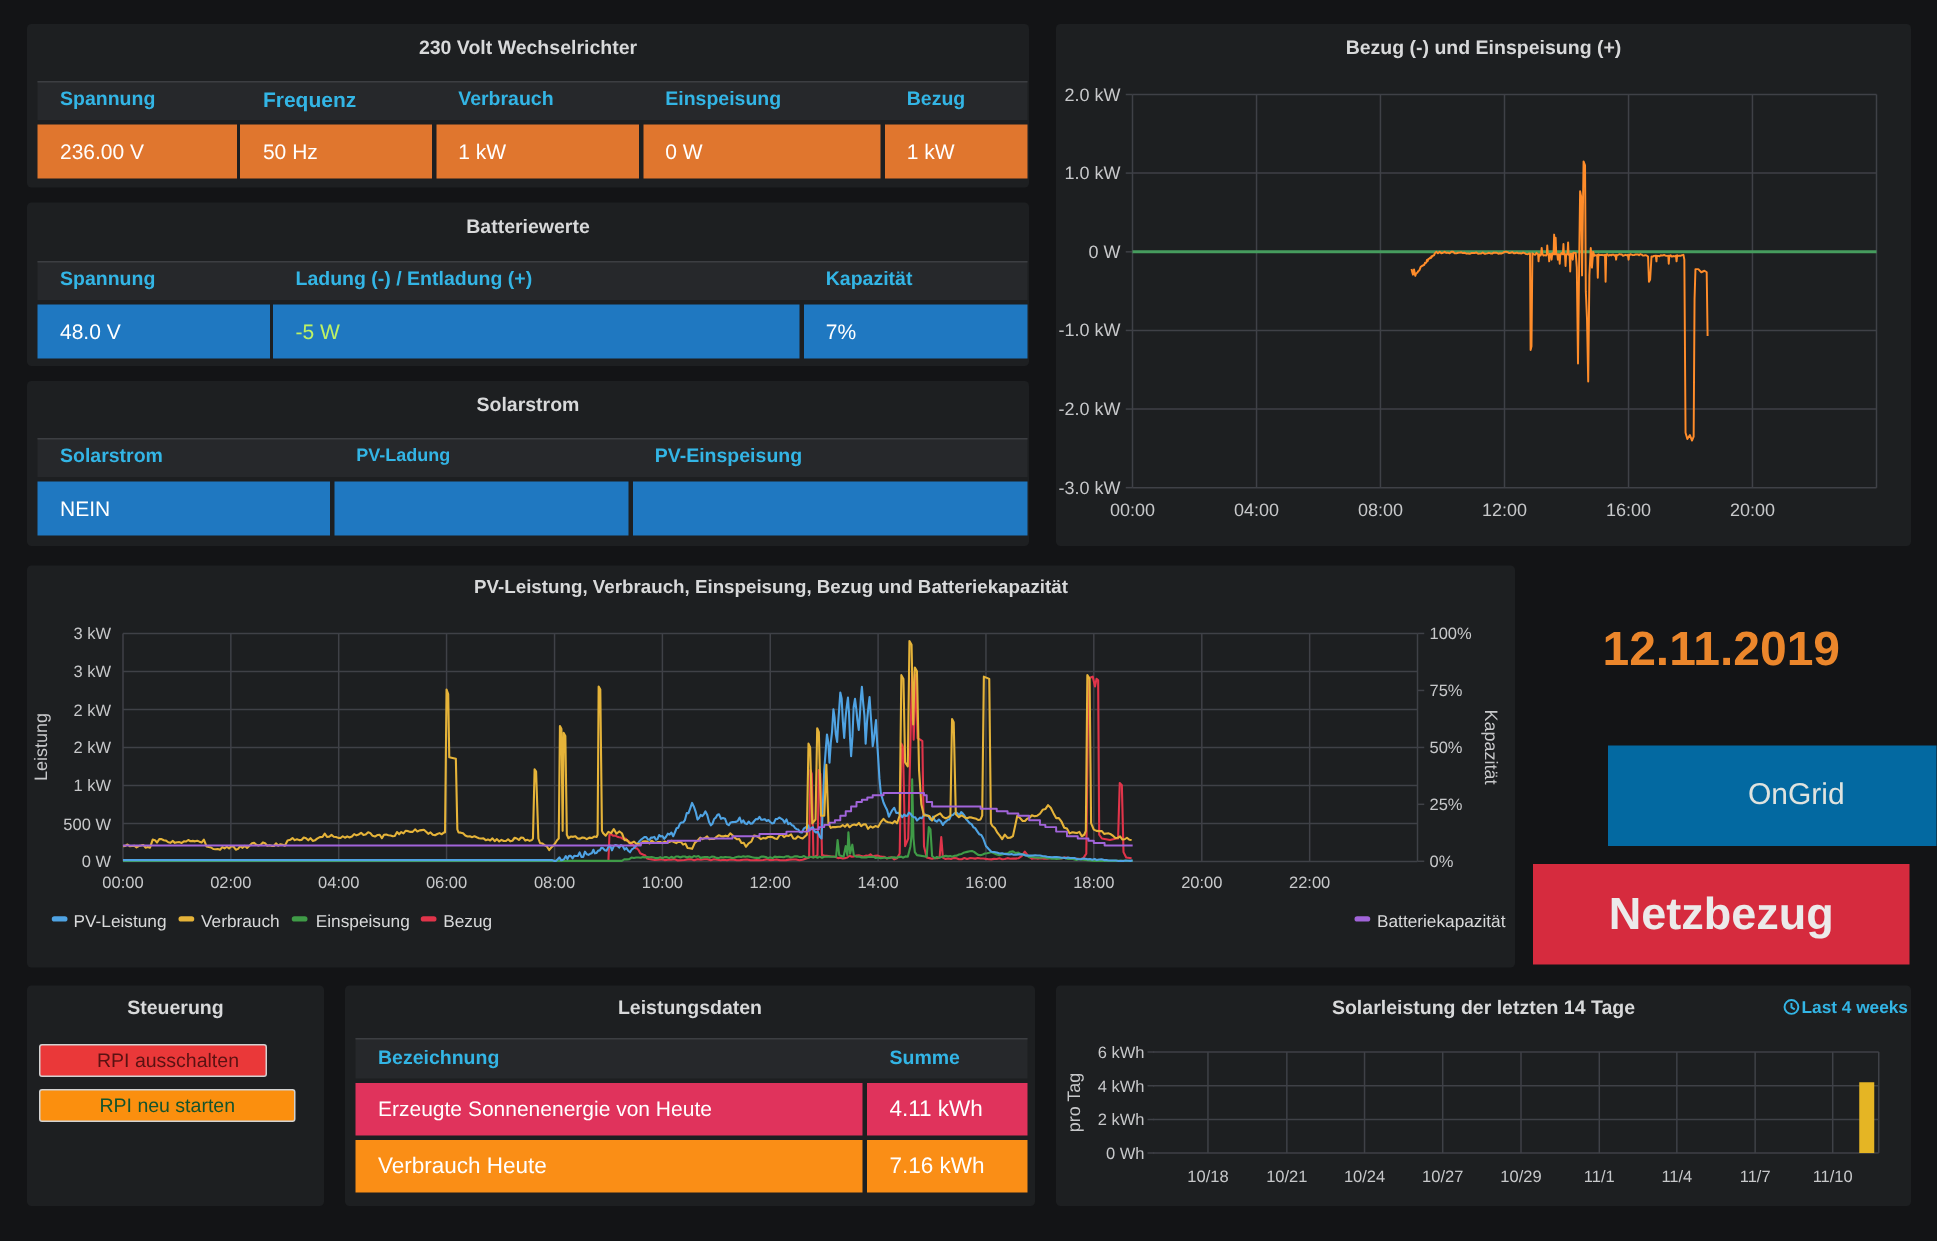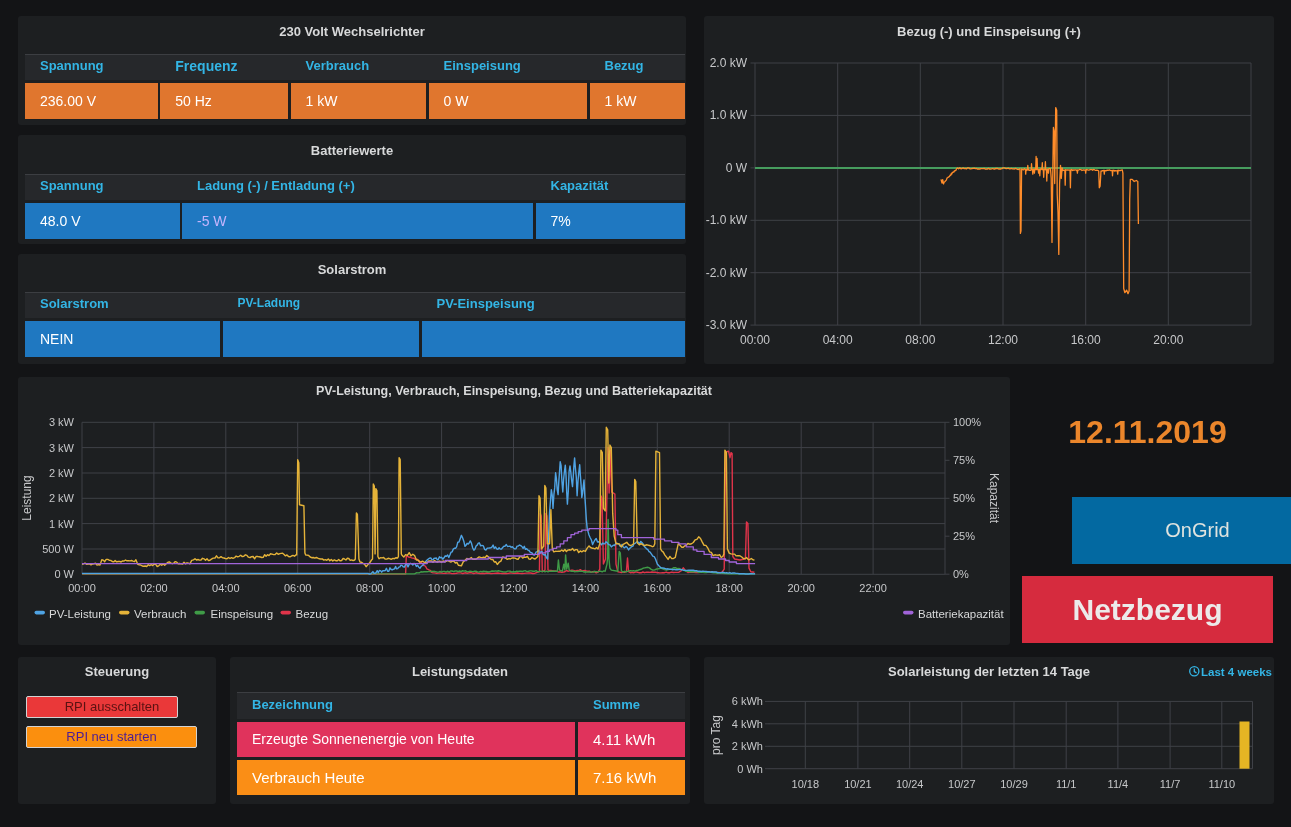--- a/index.html
+++ b/index.html
@@ -38,21 +38,21 @@
 <div style="position:absolute;left:443.5px;top:93px;font-size:14px;color:#ffffff;">0 W</div>
 <div style="position:absolute;left:589.5px;top:83px;width:95px;height:36px;background:#e0762e;"></div>
 <div style="position:absolute;left:604.5px;top:93px;font-size:14px;color:#ffffff;">1 kW</div>
 <div style="position:absolute;left:25px;top:174px;width:660.0px;height:25px;background:#26282b;border-top:1px solid #3c3e42;"></div>
 <div style="position:absolute;left:40px;top:178px;font-size:13px;font-weight:bold;color:#33b5e5;">Spannung</div>
 <div style="position:absolute;left:197px;top:178px;font-size:13px;font-weight:bold;color:#33b5e5;">Ladung (-) / Entladung (+)</div>
 <div style="position:absolute;left:550.5px;top:178px;font-size:13px;font-weight:bold;color:#33b5e5;">Kapazität</div>
 <div style="position:absolute;left:25px;top:203px;width:154.5px;height:36px;background:#1f78c1;"></div>
 <div style="position:absolute;left:40px;top:213px;font-size:14px;color:#ffffff;">48.0 V</div>
 <div style="position:absolute;left:182px;top:203px;width:351px;height:36px;background:#1f78c1;"></div>
-<div style="position:absolute;left:197px;top:213px;font-size:14px;color:#c4b5fd;">-5 W</div>
+<div style="position:absolute;left:197px;top:213px;font-size:14px;color:#bef264;">-5 W</div>
 <div style="position:absolute;left:535.5px;top:203px;width:149.5px;height:36px;background:#1f78c1;"></div>
 <div style="position:absolute;left:550.5px;top:213px;font-size:14px;color:#ffffff;">7%</div>
 <div style="position:absolute;left:25px;top:292px;width:659.5px;height:25px;background:#26282b;border-top:1px solid #3c3e42;"></div>
 <div style="position:absolute;left:40px;top:296px;font-size:13px;font-weight:bold;color:#33b5e5;">Solarstrom</div>
 <div style="position:absolute;left:237.5px;top:296px;font-size:12px;font-weight:bold;color:#33b5e5;text-align:right;">PV-Ladung</div>
 <div style="position:absolute;left:436.5px;top:296px;font-size:13px;font-weight:bold;color:#33b5e5;">PV-Einspeisung</div>
 <div style="position:absolute;left:25px;top:321px;width:195px;height:36px;background:#1f78c1;"></div>
 <div style="position:absolute;left:40px;top:331px;font-size:14px;color:#ffffff;">NEIN</div>
 <div style="position:absolute;left:222.5px;top:321px;width:196.5px;height:36px;background:#1f78c1;"></div>
 <div style="position:absolute;left:421.5px;top:321px;width:263px;height:36px;background:#1f78c1;"></div>
@@ -61,21 +61,21 @@
 <div style="position:absolute;left:593px;top:697px;font-size:13px;font-weight:bold;color:#33b5e5;">Summe</div>
 <div style="position:absolute;left:237px;top:722px;width:338px;height:35px;background:#e0335c;"></div>
 <div style="position:absolute;left:578px;top:722px;width:107px;height:35px;background:#e0335c;"></div>
 <div style="position:absolute;left:252px;top:722px;height:35px;line-height:35px;font-size:14px;color:#fff;">Erzeugte Sonnenenergie von Heute</div>
 <div style="position:absolute;left:593px;top:722px;height:35px;line-height:35px;font-size:15px;color:#fff;">4.11 kWh</div>
 <div style="position:absolute;left:237px;top:760px;width:338px;height:35px;background:#fa8e16;"></div>
 <div style="position:absolute;left:578px;top:760px;width:107px;height:35px;background:#fa8e16;"></div>
 <div style="position:absolute;left:252px;top:760px;height:35px;line-height:35px;font-size:15px;color:#fff;">Verbrauch Heute</div>
 <div style="position:absolute;left:593px;top:760px;height:51px;line-height:35px;font-size:15px;color:#fff;">7.16 kWh</div>
 <div style="position:absolute;left:26px;top:696px;width:152px;height:22px;background:#ea3839;border:1.5px solid #d2d2d2;border-radius:2px;box-sizing:border-box;text-align:center;font-size:13px;color:#5a1212;line-height:19px;padding-left:20px;">RPI ausschalten</div>
-<div style="position:absolute;left:26px;top:726px;width:171px;height:22px;background:#fb8f0e;border:1.5px solid #d2d2d2;border-radius:2px;box-sizing:border-box;text-align:center;font-size:13px;color:#4c1d95;line-height:19px;">RPI neu starten</div>
+<div style="position:absolute;left:26px;top:726px;width:171px;height:22px;background:#fb8f0e;border:1.5px solid #d2d2d2;border-radius:2px;box-sizing:border-box;text-align:center;font-size:13px;color:#14532d;line-height:19px;">RPI neu starten</div>
 <div style="position:absolute;left:1022px;top:414px;width:251px;text-align:center;font-size:32px;font-weight:700;color:#eb862b;">12.11.2019</div>
 <div style="position:absolute;left:1072px;top:497px;width:251px;height:67px;background:#0369a1;color:#dfe3df;font-size:20px;font-weight:400;text-align:center;line-height:67px;">OnGrid</div>
 <div style="position:absolute;left:1022px;top:576px;width:251px;height:67px;background:#d62b3e;color:#eceaea;font-size:30px;font-weight:700;text-align:center;line-height:67px;">Netzbezug</div>
 <svg width="1291" height="827" style="position:absolute;left:0;top:0;" font-family="Liberation Sans, sans-serif">
 <line x1="755.0" y1="63.0" x2="1251.0" y2="63.0" stroke="#3f4147" stroke-width="1"></line>
 <line x1="755.0" y1="115.4" x2="1251.0" y2="115.4" stroke="#3f4147" stroke-width="1"></line>
 <line x1="755.0" y1="167.9" x2="1251.0" y2="167.9" stroke="#3f4147" stroke-width="1"></line>
 <line x1="755.0" y1="220.3" x2="1251.0" y2="220.3" stroke="#3f4147" stroke-width="1"></line>
 <line x1="755.0" y1="272.7" x2="1251.0" y2="272.7" stroke="#3f4147" stroke-width="1"></line>
 <line x1="755.0" y1="325.1" x2="1251.0" y2="325.1" stroke="#3f4147" stroke-width="1"></line>

